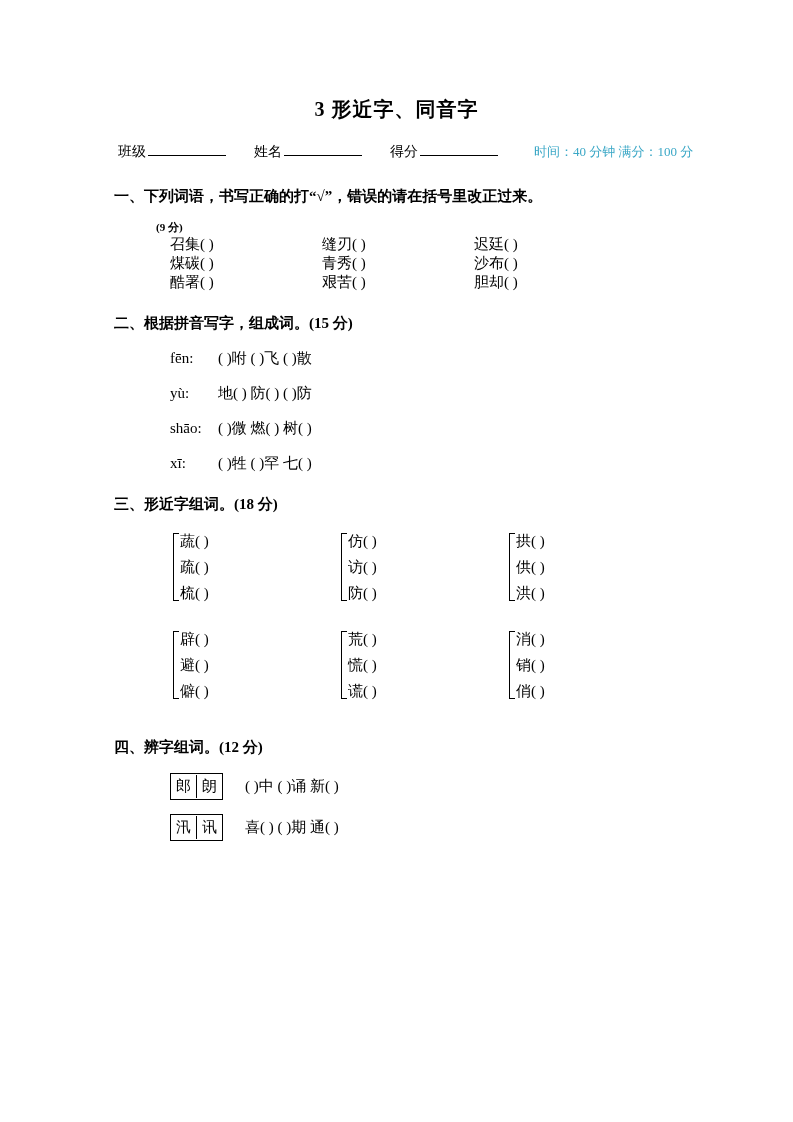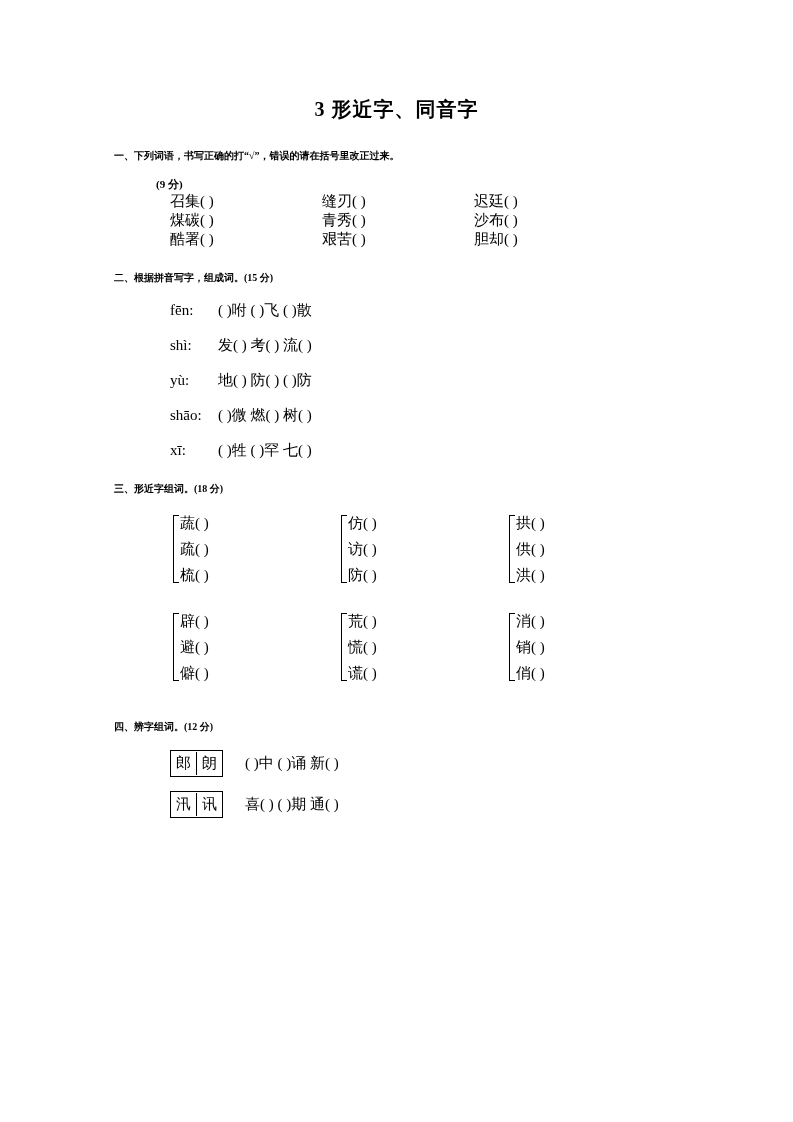--- a/index.html
+++ b/index.html
@@ -51,21 +51,21 @@
     display: inline-block;
     width: 26px;
   }
   .info-meta {
     color: #3aa7c6;
     font-size: 13px;
     margin-left: 34px;
     white-space: nowrap;
   }
   .section-head {
-    font-size: 10px;
+    font-size: 15px;
     font-weight: bold;
     margin-top: 22px;
     padding-left: 54px;
   }
   .section-head.s1 {
     margin-top: 26px;
   }
   .sub-points {
     font-size: 11px;
     font-weight: bold;
@@ -164,37 +164,50 @@
   }
   .s4content { white-space: nowrap; }
 </style>
 </head>
 <body>
 
 <div class="page">
 
   <div class="doc-title">3  形近字、同音字</div>
 
+  <div class="info-line">
+    <span class="field">
+      <span>班级</span><span class="blank"></span>
+    </span>
+    <span class="gap"></span>
+    <span class="field">
+      <span>姓名</span><span class="blank"></span>
+    </span>
+    <span class="gap"></span>
+    <span class="field">
+      <span>得分</span><span class="blank"></span>
+    </span>
+    <span class="info-meta">时间：40 分钟  满分：100 分</span>
+  </div>
 
   <div class="section-head s1">一、下列词语，书写正确的打“√”，错误的请在括号里改正过来。</div>
   <div class="sub-points">(9 分)</div>
 
   <div class="qrow s1row">
     <span class="cell"><span class="w">召集</span><span class="p">(          )</span></span><span class="cell"><span class="w">缝刃</span><span class="p">(          )</span></span><span class="cell"><span class="w">迟廷</span><span class="p">(          )</span></span>
   </div>
   <div class="qrow s1row">
     <span class="cell"><span class="w">煤碳</span><span class="p">(          )</span></span><span class="cell"><span class="w">青秀</span><span class="p">(          )</span></span><span class="cell"><span class="w">沙布</span><span class="p">(          )</span></span>
   </div>
   <div class="qrow s1row">
     <span class="cell"><span class="w">酷署</span><span class="p">(          )</span></span><span class="cell"><span class="w">艰苦</span><span class="p">(          )</span></span><span class="cell"><span class="w">胆却</span><span class="p">(          )</span></span>
   </div>
 
   <div class="section-head">二、根据拼音写字，组成词。(15 分)</div>
   <div class="s2row"><span class="pin">fēn:</span><span class="it">(          )咐  (          )飞  (          )散</span></div>
-  <div class="s2row"><span class="pin">shì:</span><span class="it">发(          )  考(          )  流(          )</span></div>
   <div class="s2row"><span class="pin">yù:</span><span class="it">地(          )  防(          )  (          )防</span></div>
   <div class="s2row"><span class="pin">shāo:</span><span class="it">(          )微  燃(          )  树(          )</span></div>
   <div class="s2row"><span class="pin">xī:</span><span class="it">(          )牲  (          )罕  七(          )</span></div>
 
   <div class="section-head">三、形近字组词。(18 分)</div>
 
   <div class="s3wrap">
     <div class="s3block">
       <div class="s3group">
         <div class="brace"></div>

